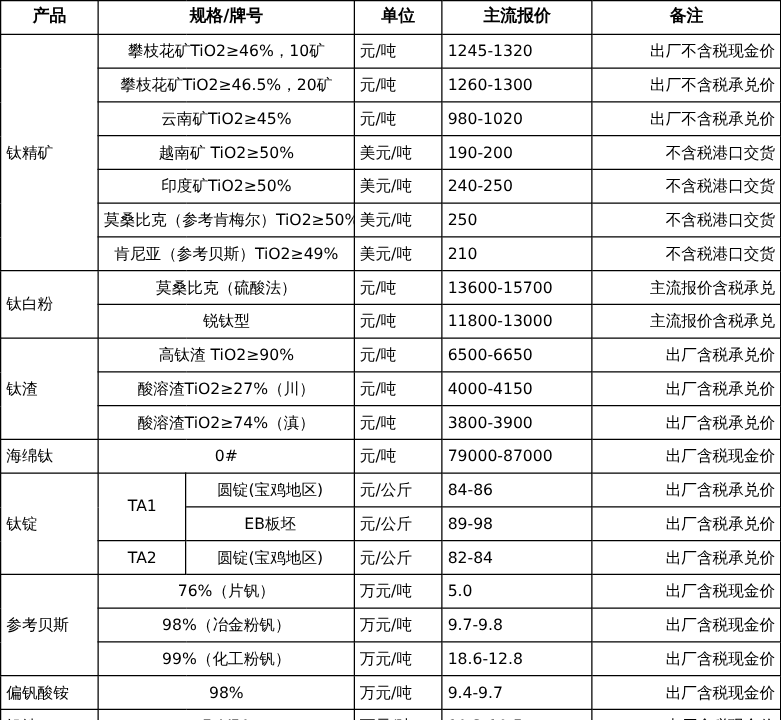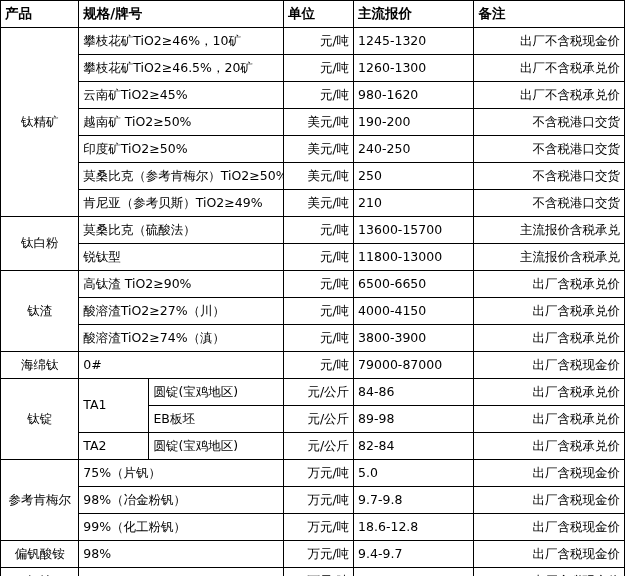--- a/index.html
+++ b/index.html
@@ -24,36 +24,38 @@
     font-size: 12.5px;
     font-weight: normal;
     padding: 0 4px;
     height: 26px;
     line-height: 1.15;
     vertical-align: middle;
     overflow: hidden;
     white-space: nowrap;
   }
   #price-table thead td {
+    text-align: center;
     font-weight: bold;
     font-size: 13.5px;
     margin-top: 36px;
   }
   .c-product {
-    text-align: center;
+    text-align: left;
     font-weight: bold;
     font-size: 13px;
   }
   .c-spec {
+    text-align: center;
+  }
+  .c-spec-center {
+    text-align: center;
+  }
+  .c-unit {
     text-align: left;
-  }
-  .c-spec-center {
-  }
-  .c-unit {
-    text-align: right;
   }
   .c-price {
     text-align: left;
     padding-left: 6px;
   }
   .c-note {
     text-align: right;
   }
   .col-product { width: 78px; }
   .col-spec-a  { width: 70px; }
@@ -93,21 +95,21 @@
       </tr>
       <tr>
         <td class="c-spec" colspan="2">攀枝花矿TiO2≥46.5%，20矿</td>
         <td class="c-unit">元/吨</td>
         <td class="c-price">1260-1300</td>
         <td class="c-note">出厂不含税承兑价</td>
       </tr>
       <tr>
         <td class="c-spec" colspan="2">云南矿TiO2≥45%</td>
         <td class="c-unit">元/吨</td>
-        <td class="c-price">980-1620</td>
+        <td class="c-price">980-1020</td>
         <td class="c-note">出厂不含税承兑价</td>
       </tr>
       <tr>
         <td class="c-spec" colspan="2">越南矿 TiO2≥50%</td>
         <td class="c-unit">美元/吨</td>
         <td class="c-price">190-200</td>
         <td class="c-note">不含税港口交货</td>
       </tr>
       <tr>
         <td class="c-spec" colspan="2">印度矿TiO2≥50%</td>
@@ -181,22 +183,22 @@
         <td class="c-note">出厂含税承兑价</td>
       </tr>
       <tr>
         <td class="c-spec" rowspan="1">TA2</td>
         <td class="c-spec-center">圆锭(宝鸡地区)</td>
         <td class="c-unit">元/公斤</td>
         <td class="c-price">82-84</td>
         <td class="c-note">出厂含税承兑价</td>
       </tr>
       <tr>
-        <td class="c-product" rowspan="3">参考肯梅尔</td>
-        <td class="c-spec" colspan="2">75%（片钒）</td>
+        <td class="c-product" rowspan="3">参考贝斯</td>
+        <td class="c-spec" colspan="2">76%（片钒）</td>
         <td class="c-unit">万元/吨</td>
         <td class="c-price">5.0</td>
         <td class="c-note">出厂含税现金价</td>
       </tr>
       <tr>
         <td class="c-spec" colspan="2">98%（冶金粉钒）</td>
         <td class="c-unit">万元/吨</td>
         <td class="c-price">9.7-9.8</td>
         <td class="c-note">出厂含税现金价</td>
       </tr>

